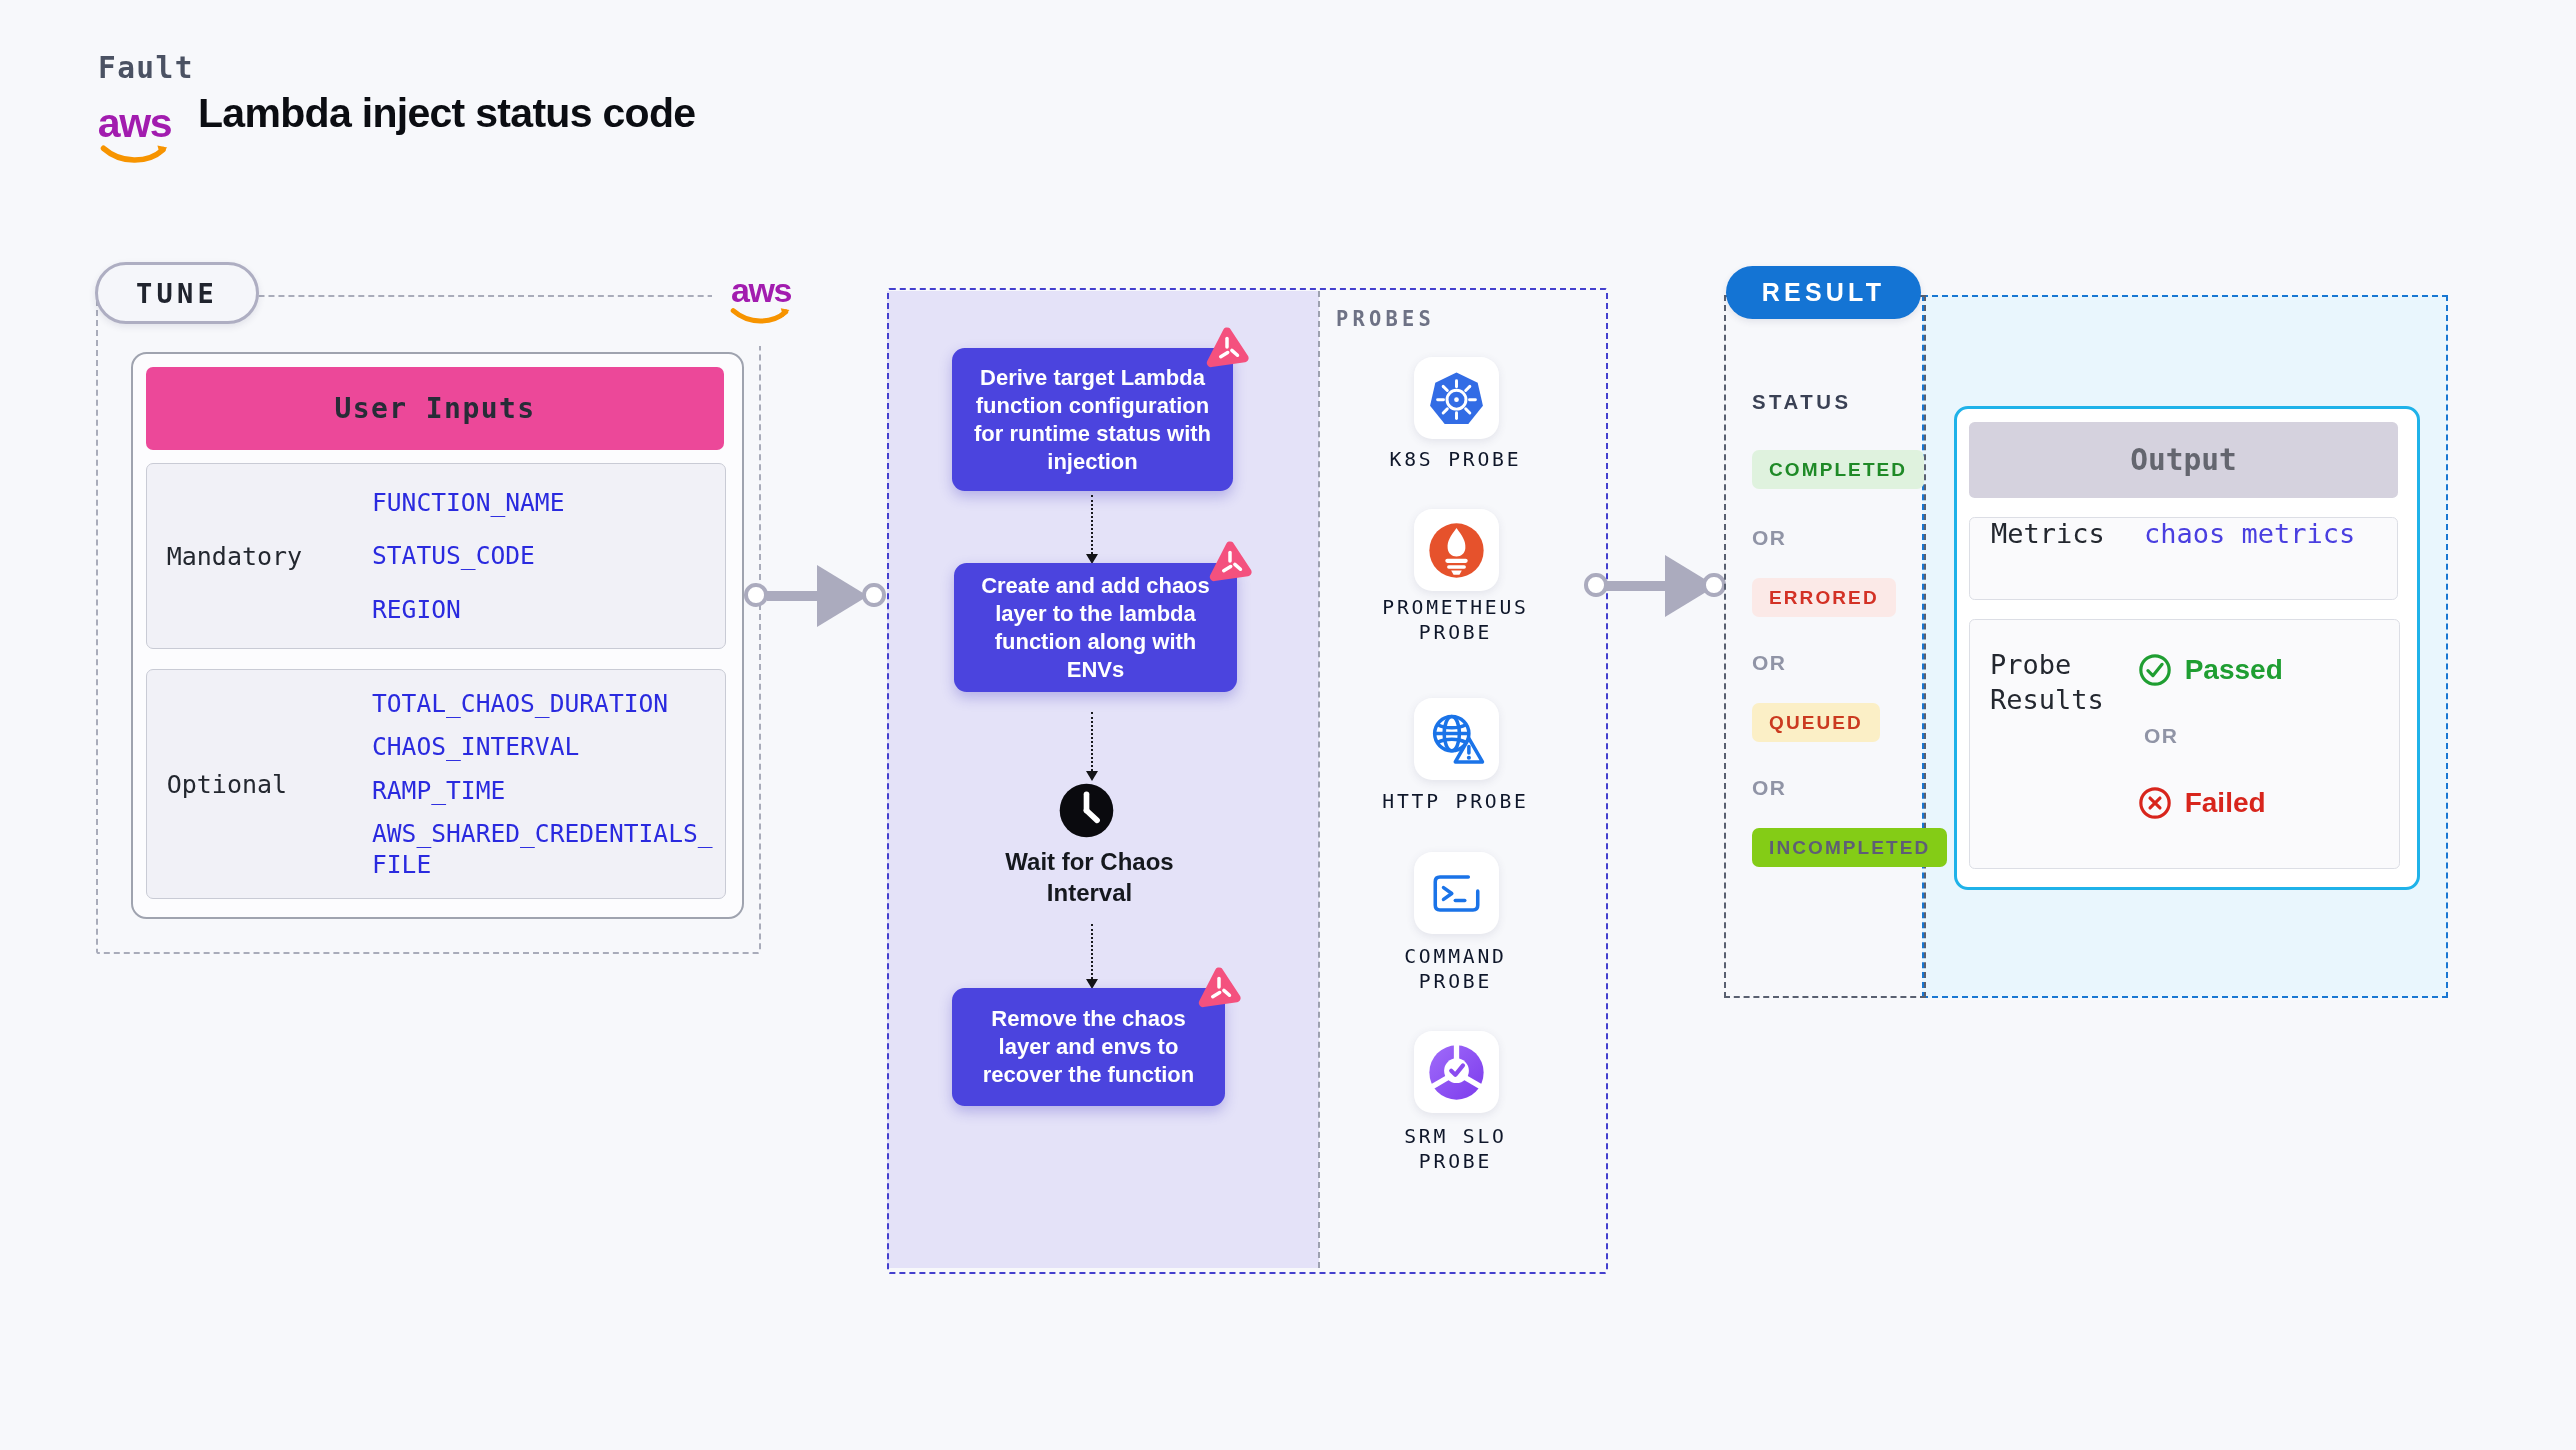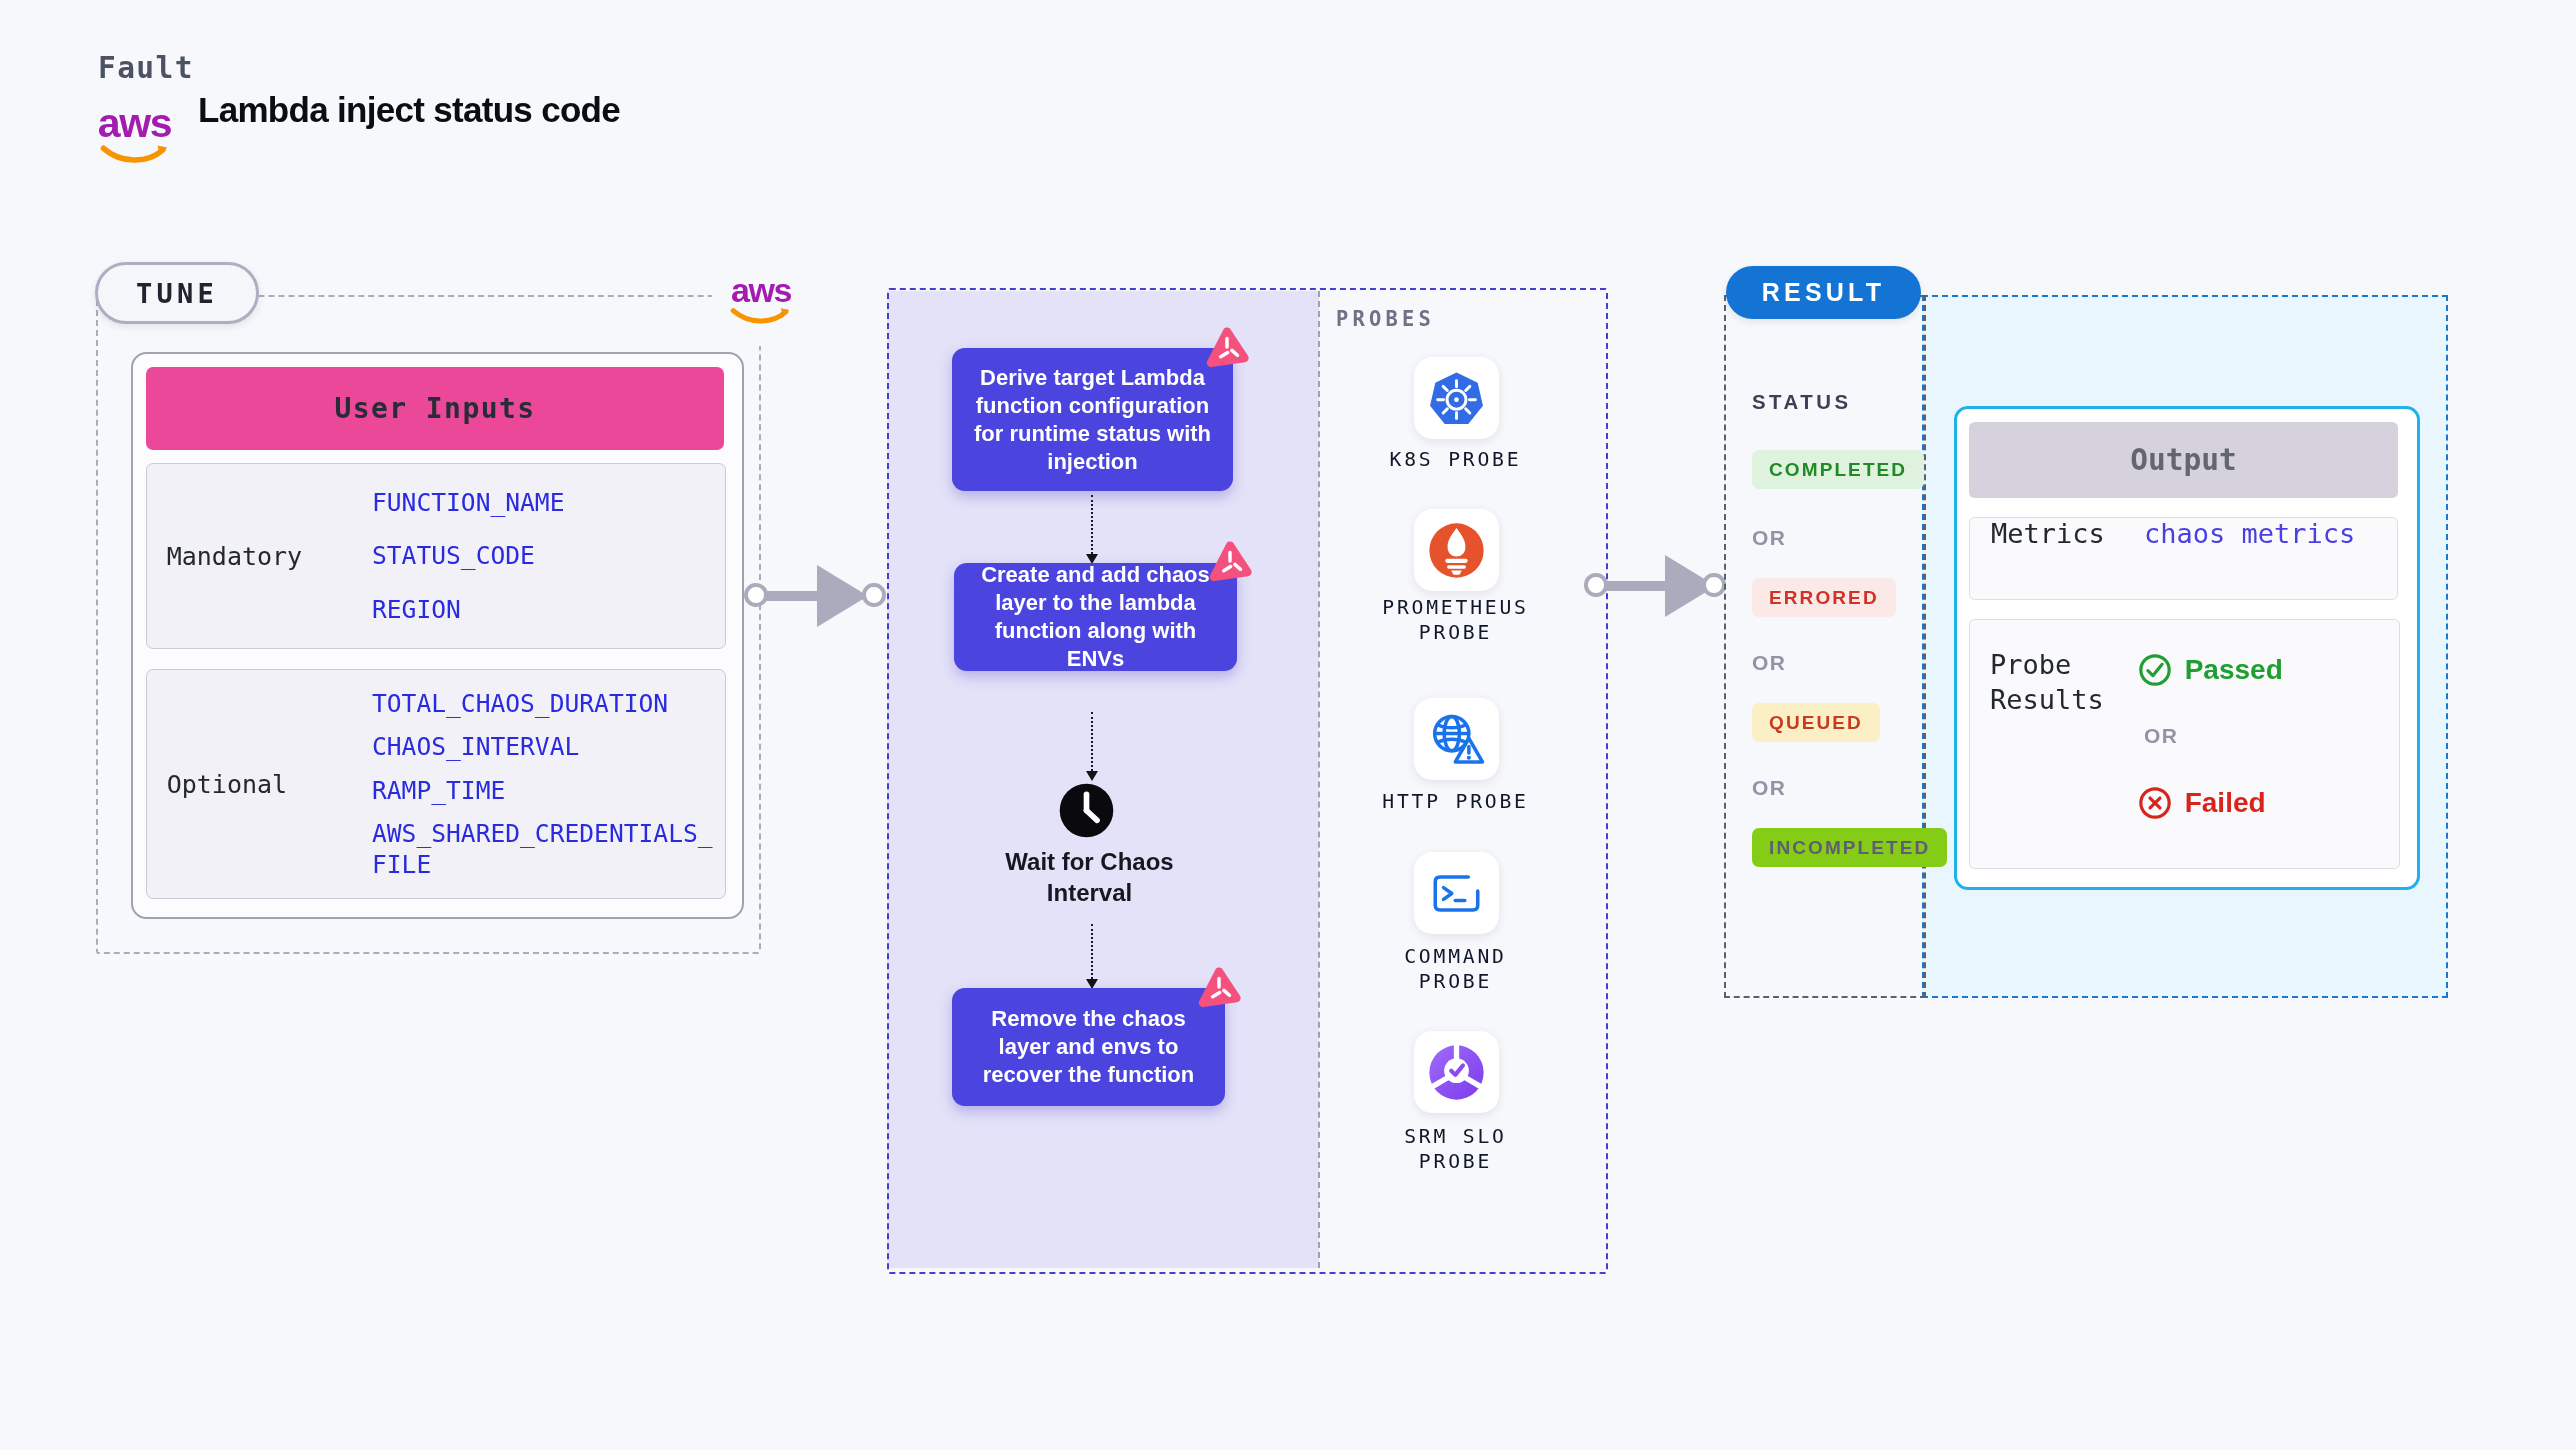--- a/index.html
+++ b/index.html
@@ -5,21 +5,21 @@
   html,body{margin:0;padding:0;background:#F7F8FB;}
   #canvas{position:relative;width:2576px;height:1451px;background:#F7F8FB;overflow:hidden;
           font-family:"DejaVu Sans Mono","Liberation Mono",monospace;}
   .abs{position:absolute;}
   .sans{font-family:"Liberation Sans","DejaVu Sans",sans-serif;}
   .mono{font-family:"DejaVu Sans Mono","Liberation Mono",monospace;}
   .prewrap{white-space:pre-line;}
 
   
   .fault-label{left:98px;top:51px;font-size:29.5px;font-weight:600;color:#4B5263;letter-spacing:1.4px;}
-  .page-title{left:198px;top:90px;font-size:35px;font-weight:bold;color:#0B0D12;letter-spacing:-0.7px;}
+  .page-title{left:198px;top:90px;font-size:41px;font-weight:bold;color:#0B0D12;letter-spacing:-0.7px;}
 
   .aws-logo{display:flex;flex-direction:column;align-items:center;line-height:1;}
   .aws-logo .aws-text{font-family:"Liberation Sans",sans-serif;font-weight:bold;color:#a21caf;letter-spacing:-1.4px;}
   .aws-big{left:96px;top:103px;width:77px;}
   .aws-big .aws-text{font-size:41px;}
   .aws-corner-box{left:712px;top:255px;width:98px;height:91px;background:#F7F8FB;display:flex;align-items:center;justify-content:center;}
   .aws-small .aws-text{font-size:34px;}
 
   
   .pill{display:flex;align-items:center;justify-content:center;border-radius:34px;font-weight:bold;
@@ -53,21 +53,21 @@
   
   .arrow-ring{width:15.5px;height:15.5px;border:4.9px solid #ABABBE;background:#FFFFFF;border-radius:50%;}
   .arrow-line{height:9.8px;background:#ABABBE;}
   .arrow-tri{width:0;height:0;border-top:31px solid transparent;border-bottom:31px solid transparent;border-left:51px solid #ABABBE;}
 
   
   .exec-step{background:#4B44DE;border-radius:12.7px;color:#FFFFFF;font-weight:bold;font-size:22px;line-height:28px;
              display:flex;align-items:center;justify-content:center;text-align:center;
              box-shadow:0 5.6px 12.7px rgba(60,50,190,.28);}
   .step-1{left:952px;top:348px;width:281px;height:143px;}
-  .step-2{left:954px;top:563px;width:283px;height:108px;}
+  .step-2{left:954px;top:563px;width:283px;height:129px;}
   .step-3{left:952px;top:988px;width:273px;height:118px;}
   .litmus-icon{width:46px;height:46px;}
   .litmus-1{left:1204px;top:326px;}
   .litmus-2{left:1207px;top:540px;}
   .litmus-3{left:1196px;top:966px;}
   .dot-line{width:0;border-left:2.8px dotted #17181C;}
   .dot-head{width:0;height:0;border-left:6.3px solid transparent;border-right:6.3px solid transparent;border-top:10.5px solid #131417;}
   .clock-wrap{left:1059px;top:783px;width:55px;height:55px;}
   .wait-label{left:970px;top:846px;width:239px;text-align:center;font-weight:bold;font-size:24px;line-height:31px;color:#15181E;}
 

